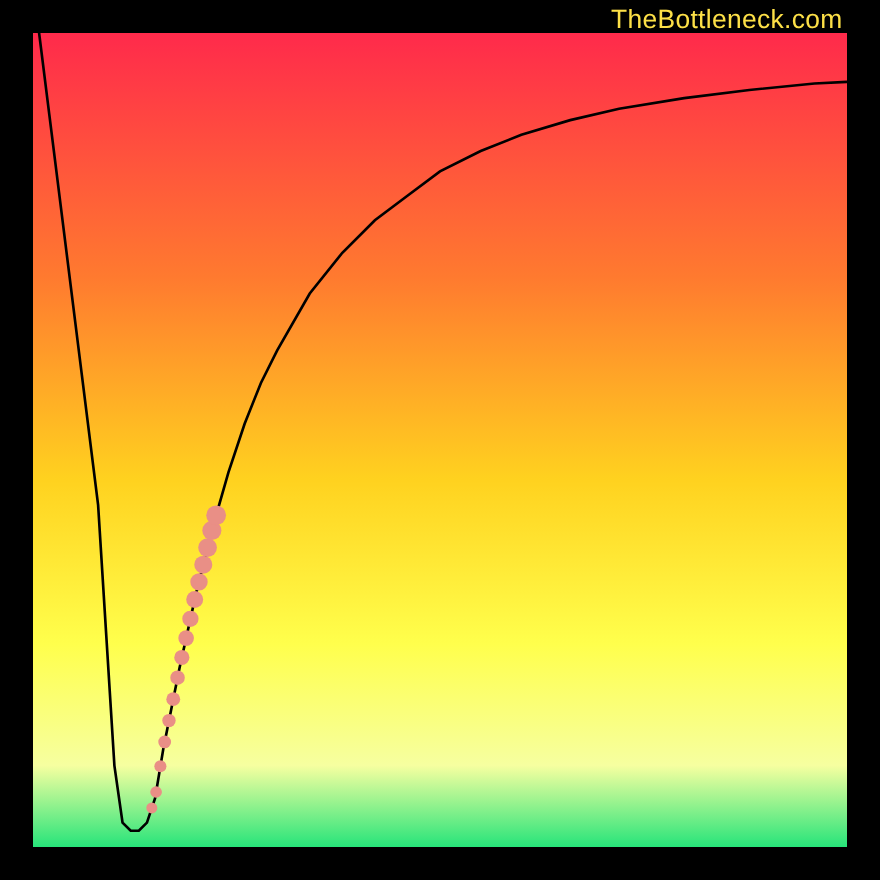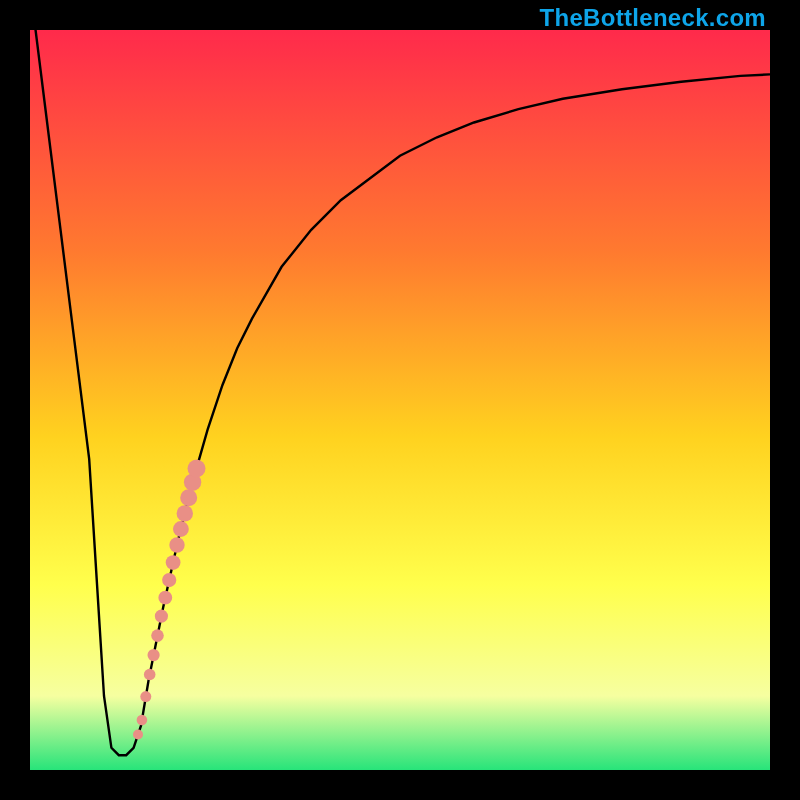--- a/index.html
+++ b/index.html
@@ -26,23 +26,23 @@
     overflow: hidden;
   }
   .gradient {
     position: absolute;
     left: 0; top: 0; width: 100%; height: 100%;
   }
   .watermark {
     position: absolute;
     top: 4px;
     right: 34px;
-    color: #0ea5e9;
+    color: #fde047;
     font-size: 24px;
-    font-weight: 700;
+    font-weight: 400;
     letter-spacing: 0.3px;
     user-select: none;
   }
   svg { display: block; }
 </style>
 </head>
 <body>
 
 <div class="frame">
   <div class="watermark">TheBottleneck.com</div>

